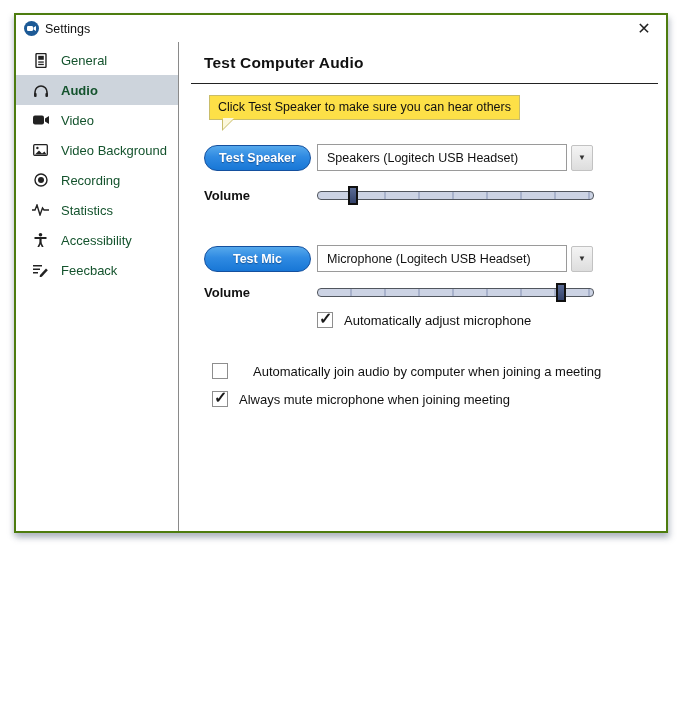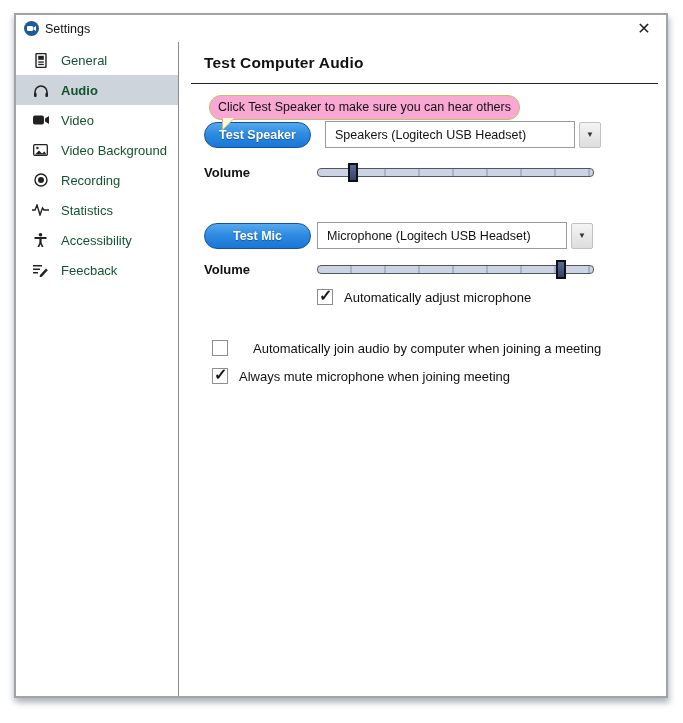--- a/index.html
+++ b/index.html
@@ -1,21 +1,21 @@
 <!DOCTYPE html>
 <html><head>
 <meta charset="utf-8">
 <style>
   * { margin:0; padding:0; box-sizing:border-box; }
   html,body { width:683px; height:723px; background:#ffffff; font-family:"Liberation Sans", sans-serif; color:#1a1a1a; }
   .stage { position:relative; width:683px; height:723px; background:#fff; }
 
   .window {
-    position:absolute; left:14px; top:13px; width:654px; height:685px;
-    background:#fff; border:2px solid #a3a3a3;
+    position:absolute; left:14px; top:13px; width:654px; height:520px;
+    background:#fff; border:2px solid #4d7c0f;
     box-shadow:2px 5px 6px rgba(120,130,150,0.45), -2px 3px 5px rgba(120,130,150,0.25);
     display:flex; flex-direction:column;
   }
 
   
   .titlebar { position:relative; height:27px; flex:0 0 27px; display:flex; align-items:center; padding-left:8px; }
   .app-logo { width:15px; height:15px; border-radius:50%; background:#1d5a96; display:flex; align-items:center; justify-content:center; margin-right:6px; }
   .app-logo svg { display:block; }
   .titlebar-text { font-size:12.5px; color:#111; }
   .close-btn { position:absolute; right:12px; top:4px; width:20px; height:20px; display:flex; align-items:center; justify-content:center; font-size:16px; color:#222; cursor:default; line-height:1; }
@@ -26,30 +26,30 @@
   .side-item { height:30px; display:flex; align-items:center; padding-left:16px; font-size:13px; color:#14532d; }
   .side-item .icn { width:17px; height:17px; margin-right:12px; display:flex; align-items:center; justify-content:center; }
   .side-item.active { background:#cdd4dc; font-weight:bold; }
   .icn svg { display:block; }
 
   .content { flex:1; padding-top:12px; position:relative; }
   .heading { margin-left:25px; font-size:15.5px; font-weight:bold; color:#111; letter-spacing:0.2px; }
   .rule { height:0; border-bottom:1.5px solid #222; margin:11px 8px 0 12px; }
 
   
-  .tooltip { position:relative; display:inline-block; margin:11px 0 0 30px; background:#f9a8d4; border:1px solid #c9bd6a; border-radius:12px; padding:4px 8px 5px 8px; font-size:12.5px; color:#111; }
+  .tooltip { position:relative; display:inline-block; margin:11px 0 0 30px; background:#fde047; border:1px solid #c9bd6a; border-radius:0; padding:4px 8px 5px 8px; font-size:12.5px; color:#111; }
   .tooltip::after { content:""; position:absolute; left:13px; bottom:-10px; width:0; height:0;
     border-top:11px solid #fcf8dc; border-right:11px solid transparent; }
   .tooltip::before { content:""; position:absolute; left:12px; bottom:-12px; width:0; height:0;
     border-top:12px solid #c9bd6a; border-right:12px solid transparent; }
 
   
   .row { display:flex; align-items:center; margin-left:25px; }
   .row .lbl-col { width:113px; flex:0 0 113px; }
-  .btn-row { margin-top:1px;gap:8px; }
+  .btn-row { margin-top:24px; }
 
   .test-btn {
     width:107px; height:26px; border-radius:13px; border:1.5px solid #14509e;
     background:linear-gradient(#56a9ec 0%, #2f8ae2 45%, #1877d6 100%);
     color:#fff; font-weight:bold; font-size:12.5px; font-family:"Liberation Sans", sans-serif;
     text-shadow:0 1px 1px rgba(0,40,90,0.5);
     display:flex; align-items:center; justify-content:center; cursor:default;
   }
 
   .combo { display:flex; align-items:center; }

